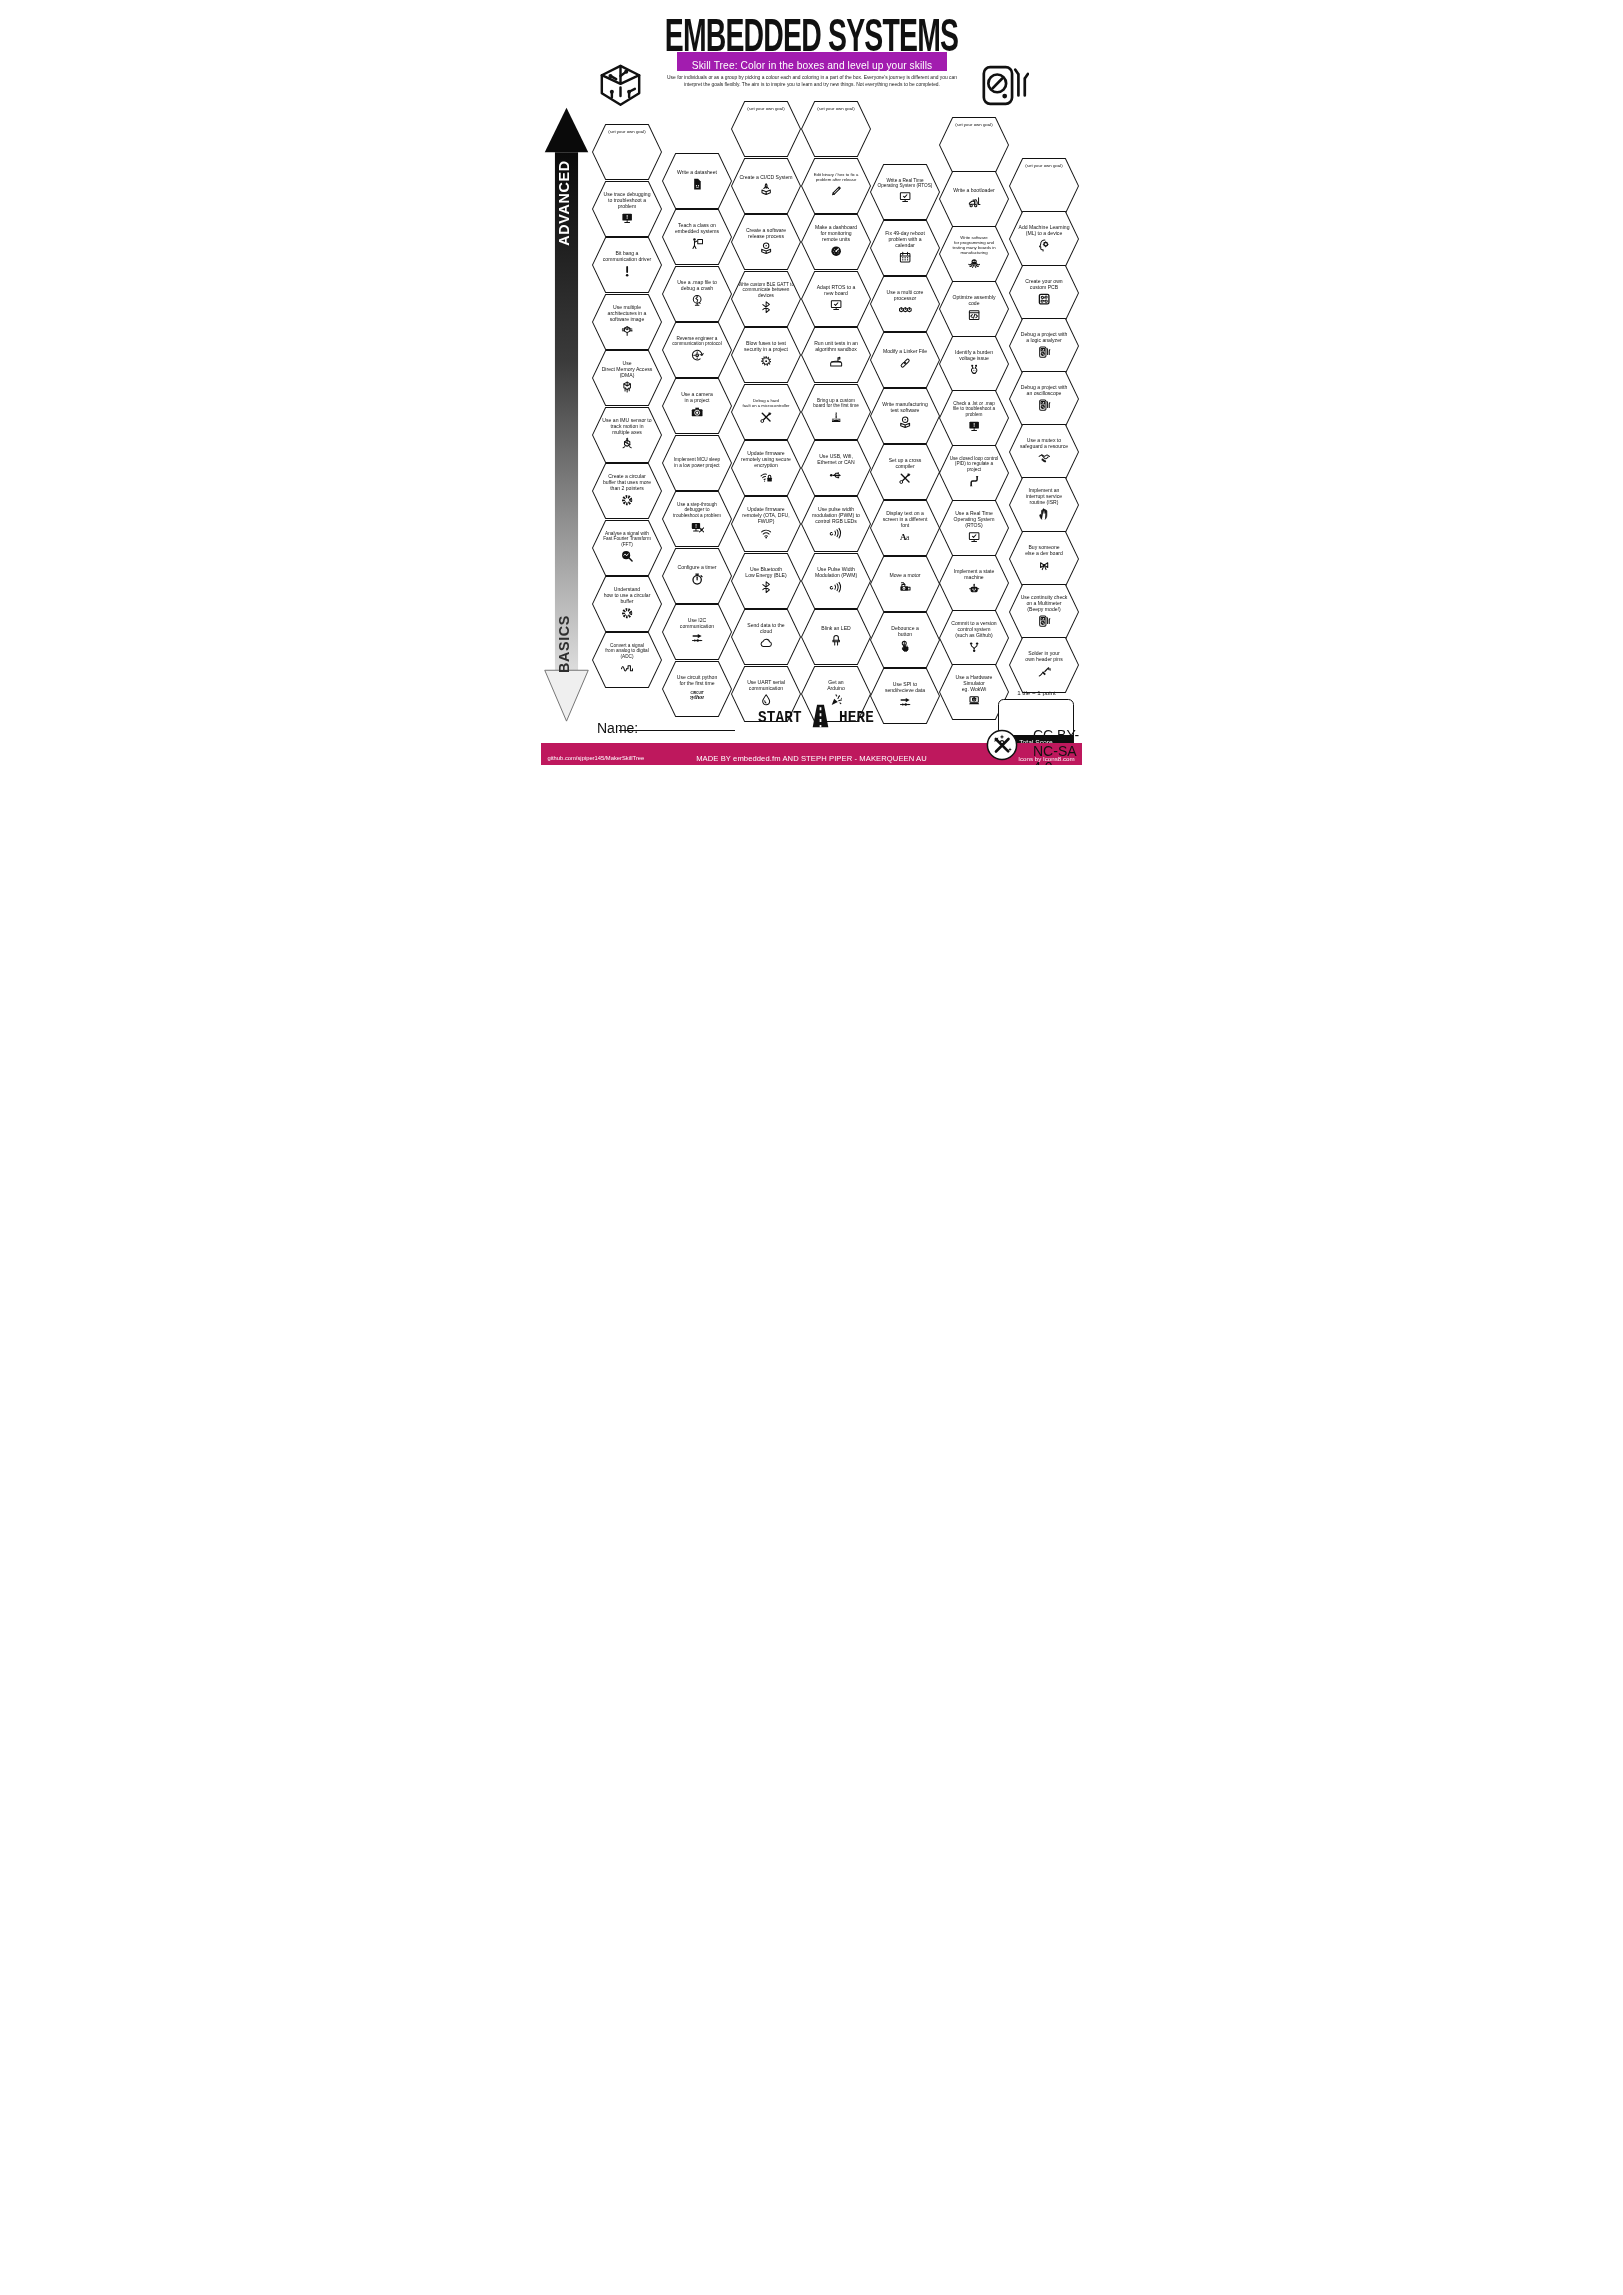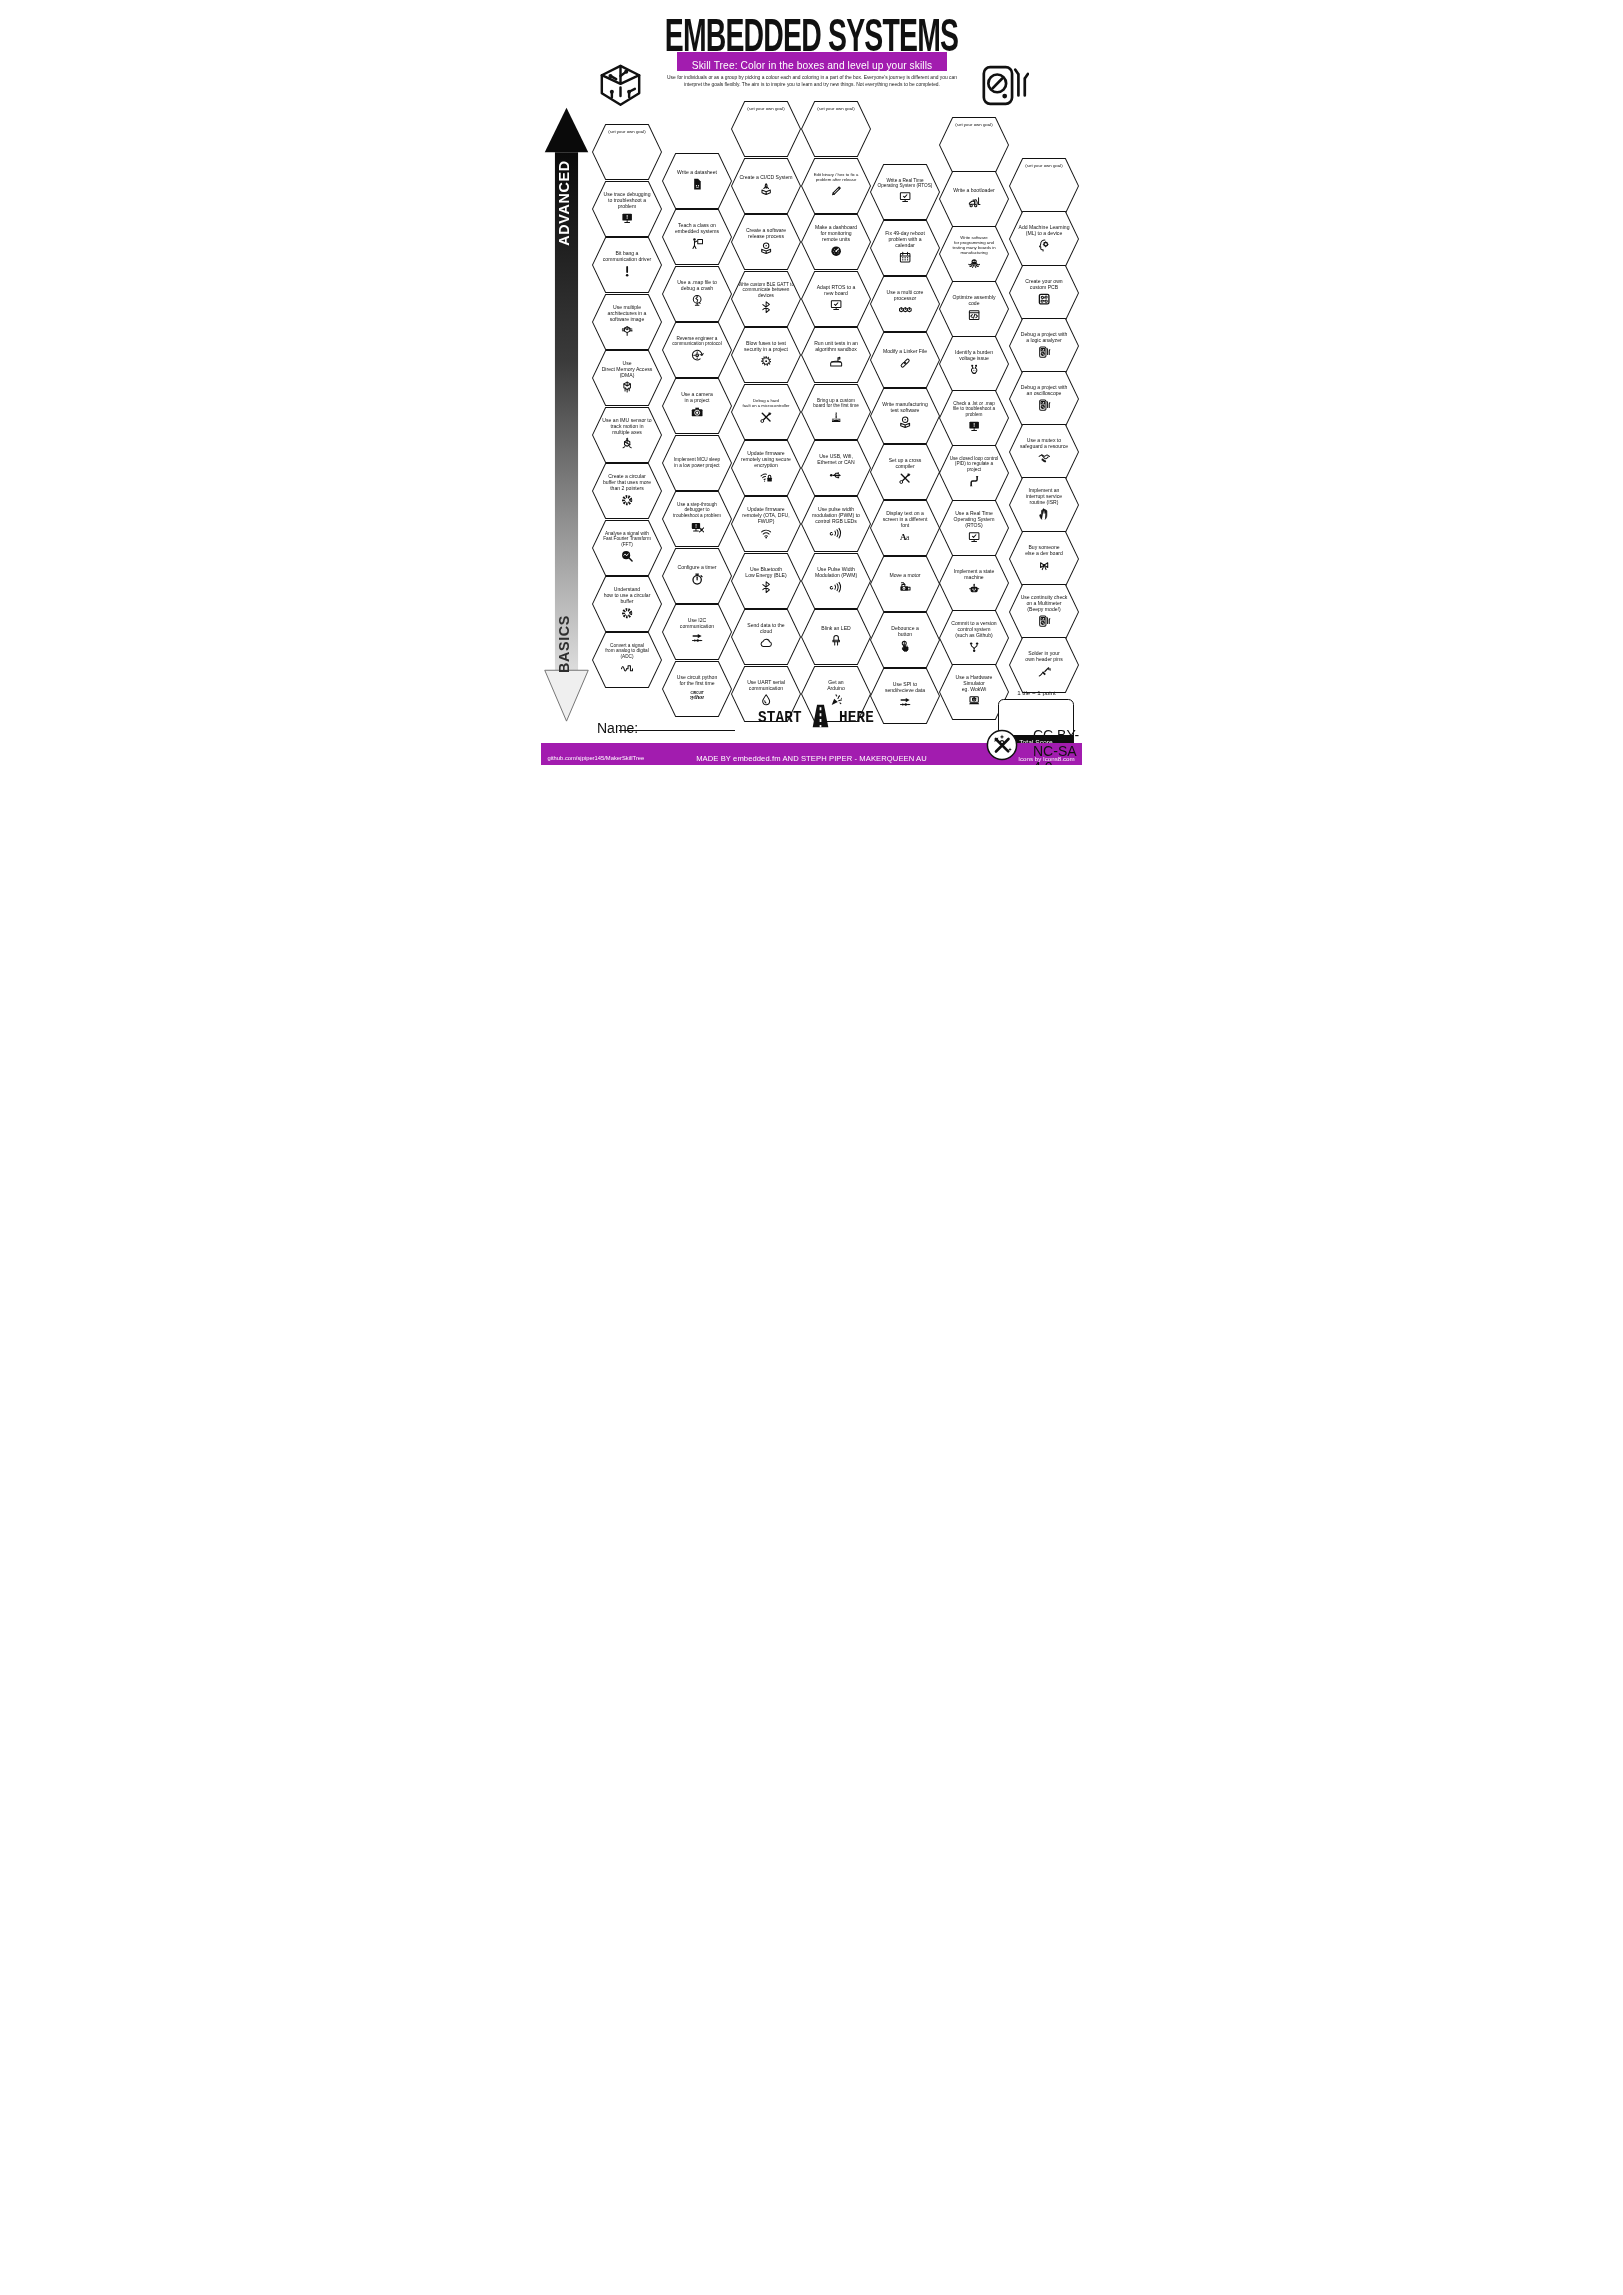--- a/index.html
+++ b/index.html
@@ -46,21 +46,21 @@
   .name-line{position:absolute;left:78px;top:730px;width:116px;border-bottom:1px solid #111;height:0;}
   .tile-note{position:absolute;left:456px;top:689px;width:79px;text-align:center;font-size:6.2px;}
   .score-box{position:absolute;left:457px;top:699px;width:74px;height:50px;border:1.1px solid #111;
     border-radius:5.6px;overflow:hidden;background:#fff;display:flex;flex-direction:column;}
   .score-white{flex:1;}
   .score-band{height:15px;background:#0d0d0d;color:#fff;display:flex;align-items:center;justify-content:center;
     font-size:6.7px;}
   .cc-logo{position:absolute;left:445px;top:729px;z-index:3;}
   .cc-text{position:absolute;left:492px;top:727px;font-size:14px;color:#111;z-index:3;}
 
-  .footer{position:absolute;left:0;top:743px;width:100%;height:30px;background:#a21caf;color:#fff;
+  .footer{position:absolute;left:0;top:743px;width:100%;height:30px;background:#be185d;color:#fff;
     display:flex;align-items:center;z-index:2;}
   .footer .f-left{position:absolute;left:6.5px;font-size:5.8px;}
   .footer .f-center{position:absolute;left:0;width:100%;text-align:center;font-size:7.6px;letter-spacing:0.1px;}
   .footer .f-right{position:absolute;right:7.4px;font-size:6.2px;}
 </style>
 </head>
 <body>
 
 <div id="page">
 

